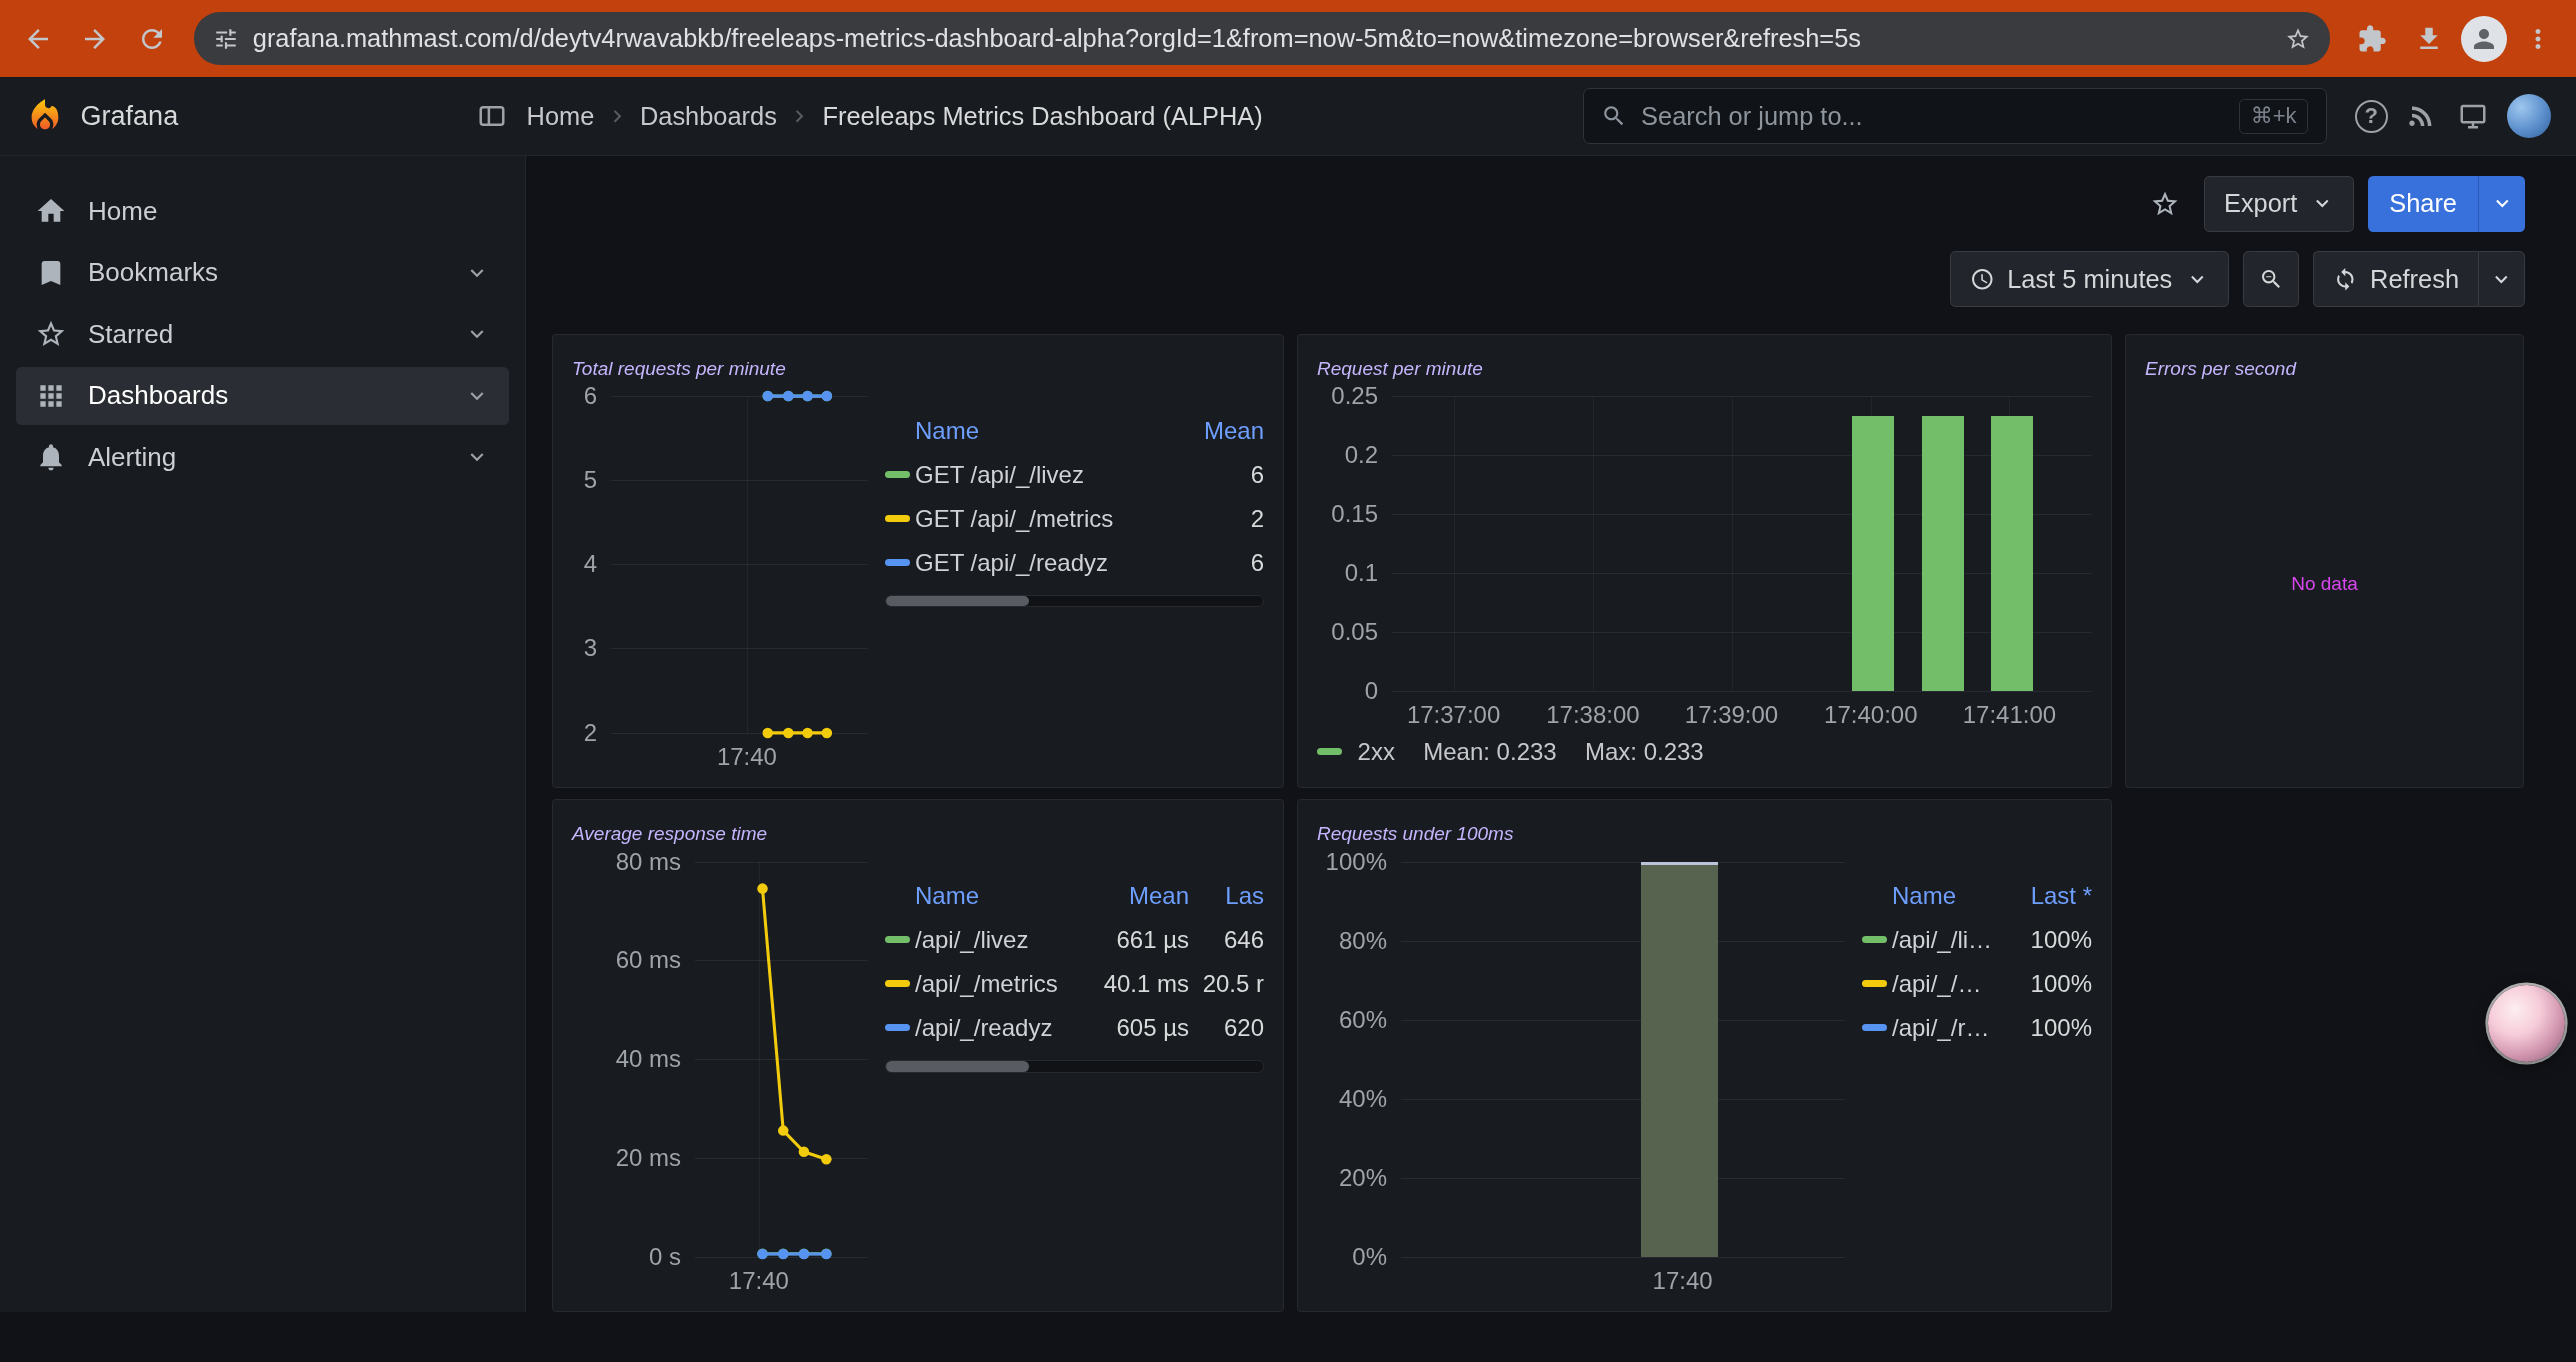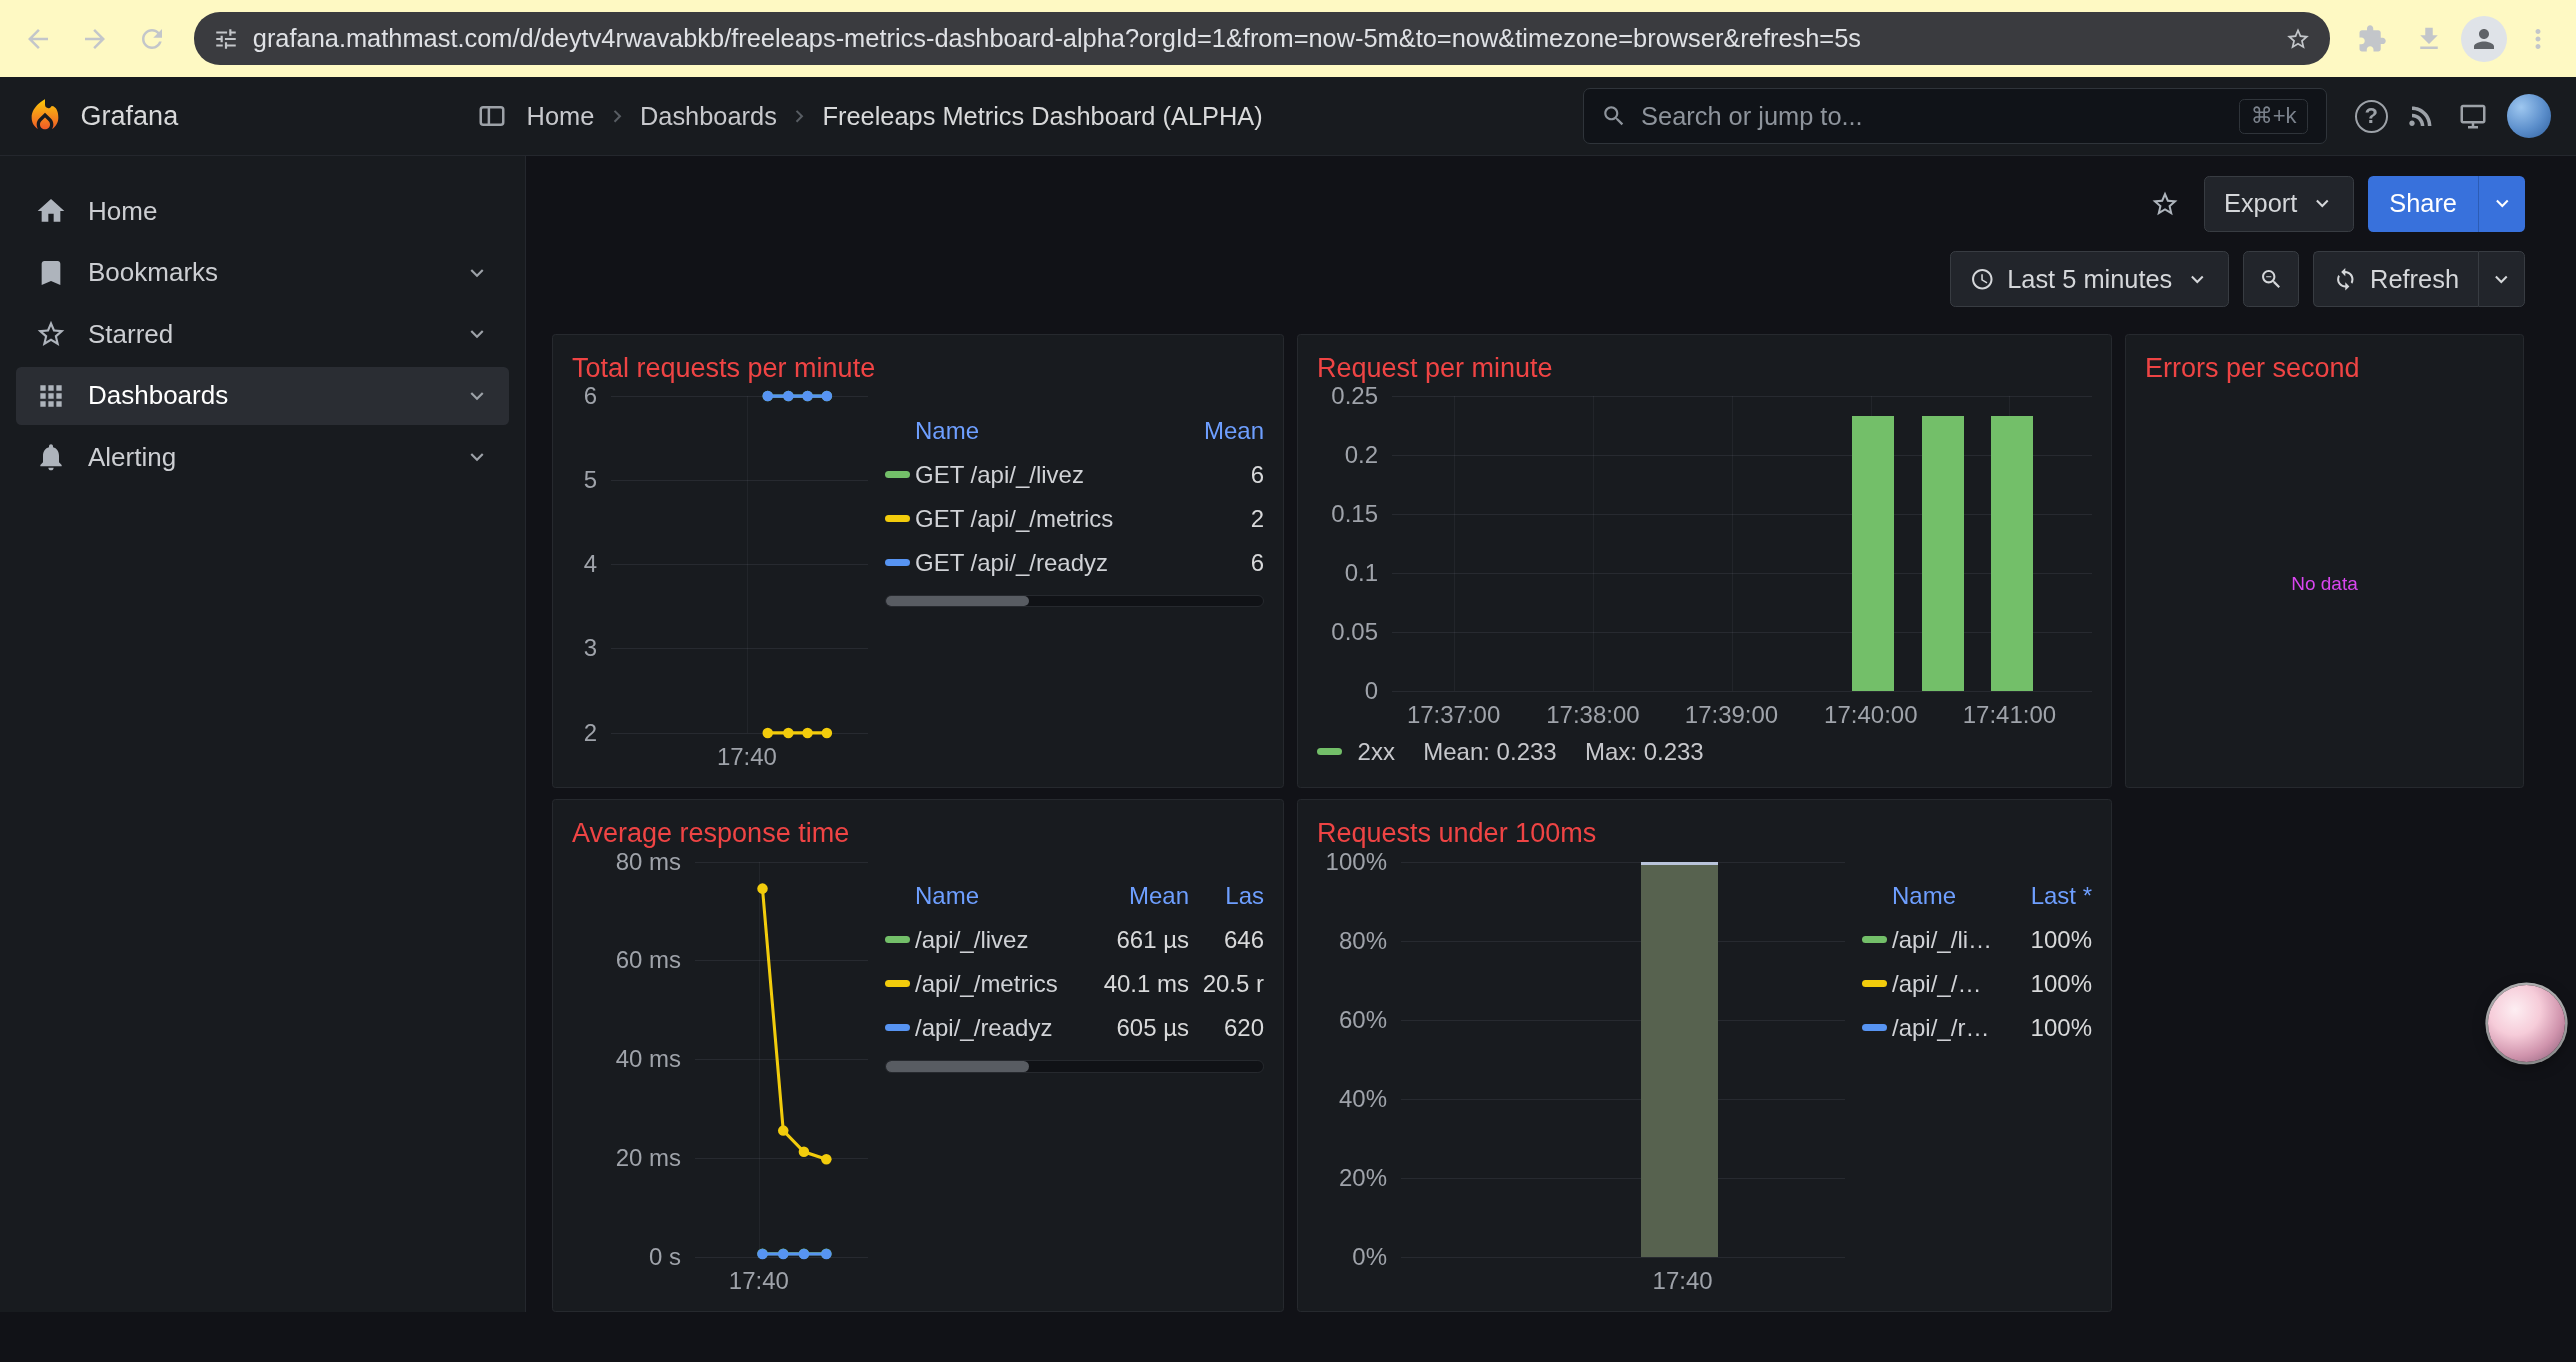--- a/index.html
+++ b/index.html
@@ -4,21 +4,21 @@
 <style>
   * { box-sizing: border-box; margin: 0; padding: 0; }
   html,body { background:#000; }
   .screen {
     width: 2576px; height: 1363px; overflow: hidden; position: relative;
     font-family: "Liberation Sans", sans-serif; background:#111217;
   }
   svg { display:block; }
 
   
-  .browser-toolbar { height:77px; background:#fef9c3; display:flex; align-items:center; padding:0 12.3px; gap:6px;justify-content:flex-end; }
+  .browser-toolbar { height:77px; background:#c2410c; display:flex; align-items:center; padding:0 12.3px; gap:6px;justify-content:flex-end; }
   .tool-icon { width:51px; height:51px; border-radius:50%; display:flex; align-items:center; justify-content:center; color:#c3c6ca; flex:none; }
   .tool-icon svg { width:30px; height:30px; fill:currentColor; }
   .url-bar { flex:1; height:53px; background:#3a3b3f; border-radius:26px; display:flex; align-items:center; padding:0 19px; gap:14px; margin:0 10.5px; min-width:0; }
   .url-bar svg { width:26px; height:26px; fill:#c3c6ca; flex:none; }
   .url-input { flex:1; min-width:0; background:transparent; border:none; outline:none; color:#dfe1e5; font-size:25.4px; font-family:"Liberation Sans",sans-serif; white-space:nowrap; }
   .profile-avatar { width:46px; height:46px; border-radius:50%; background:#dfe3e8; display:flex; align-items:center; justify-content:center; flex:none; }
   .profile-avatar svg { width:30px; height:30px; fill:#5f6368; }
 
   .bookmarks-bar { height:50px; background:#222327; display:flex; align-items:center; padding:0 23px; gap:35px; }
   .bookmark-item { display:flex; align-items:center; gap:10.5px; color:#d3d5d8; font-size:23px; white-space:nowrap; }
@@ -65,21 +65,21 @@
   .split { display:flex; }
   .btn-primary-main { height:56px; background:#3871dc; color:#fff; font-size:25.4px; display:flex; align-items:center; padding:0 21px; border-radius:5.3px 0 0 5.3px; }
   .btn-primary-caret { height:56px; width:47px; background:#3871dc; color:#fff; display:flex; align-items:center; justify-content:center; border-left:0.9px solid #2c5cb4; border-radius:0 5.3px 5.3px 0; }
   .btn-primary-caret svg, .chev { width:24.6px; height:24.6px; fill:currentColor; }
   .refresh-main { border-radius:5.3px 0 0 5.3px; border-right:none; }
   .refresh-caret { height:56px; width:47px; background:#22252b; border:0.9px solid #383c42; border-left:0.9px solid #383c42; border-radius:0 5.3px 5.3px 0; display:flex; align-items:center; justify-content:center; color:#d5d7da; }
 
   
   .panels { display:grid; grid-template-columns:732px 815px 399px; grid-template-rows:454px 513px; gap:11.4px 13px; margin-top:16px; }
   .panel { background:#181b1f; border:0.9px solid #26292e; border-radius:3.5px; padding:14px 19px; display:flex; flex-direction:column; min-width:0; overflow:hidden; }
-  .panel-title { font-size:27px; color:#ef4444; font-weight:500; line-height:39px; margin-bottom:8.8px; white-space:nowrap; }
+  .panel-title { font-size:19px; color:#c4b5fd; font-weight:500; line-height:39px; margin-bottom:8.8px; white-space:nowrap;font-style:italic; }
   .panel-body { flex:1; display:flex; min-height:0; }
   .panel-body.body-col { flex-direction:column; }
   .chart { flex:1; display:flex; flex-direction:column; min-width:0; position:relative; }
   .chart-grid { flex:1; display:flex; min-height:0; }
   .y-labels { width:var(--ylw,53px); position:relative; flex:none; }
   .y-tick { position:absolute; right:14px; transform:translateY(-50%); font-size:24px; color:#9fa3aa; white-space:nowrap; }
   .plot { flex:1; position:relative; min-width:0; }
   .gridline-h { position:absolute; left:0; right:0; height:0.9px; background:rgba(204,204,220,0.09); }
   .gridline-v { position:absolute; top:0; bottom:0; width:0.9px; background:rgba(204,204,220,0.06); }
   .x-labels { height:40px; position:relative; margin-left:var(--ylw,53px); flex:none; }

